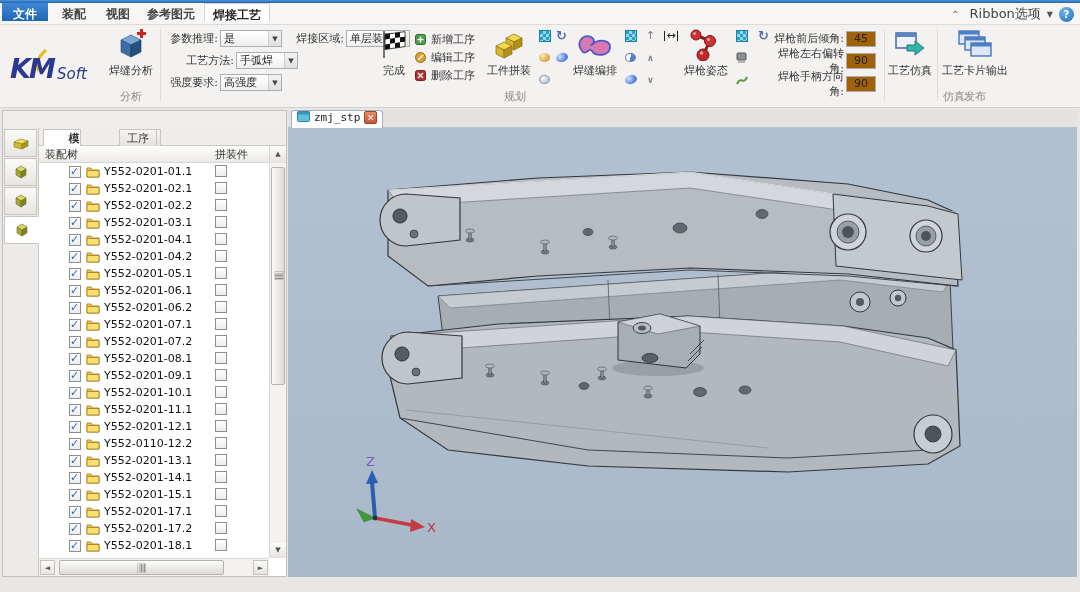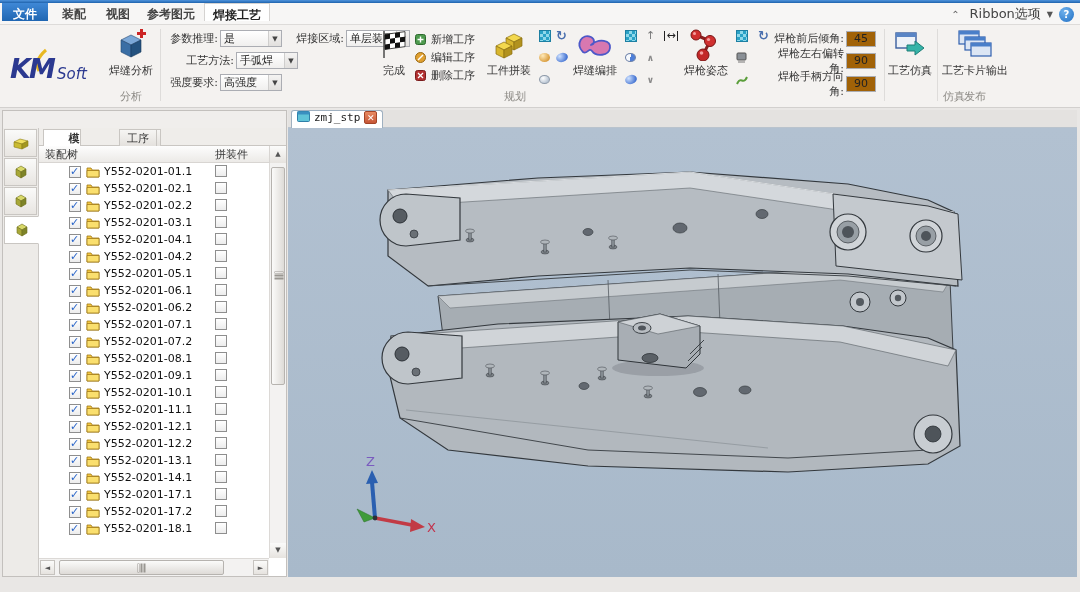--- a/index.html
+++ b/index.html
@@ -556,39 +556,48 @@
               </svg></span>
             <span class="tlabel">Y552-0201-12.1</span>
             <span class="cb right"></span>
           </div>
           <div class="trow">
             <span class="cb checked"></span>
             <span class="folder"><svg width="14" height="12" viewBox="0 0 14 12">
                 <path d="M1,2 L5,2 L6.3,4 L13,4 L13,11 L1,11 Z" fill="#f5c842" stroke="#a07818" stroke-width="0.8"></path>
                 <path d="M1,4.5 L13,4.5 L13,11 L1,11 Z" fill="#fadf6e" stroke="#a07818" stroke-width="0.8"></path>
               </svg></span>
-            <span class="tlabel">Y552-0201-12.2</span>
+            <span class="tlabel">Y552-0110-12.2</span>
             <span class="cb right"></span>
           </div>
           <div class="trow">
             <span class="cb checked"></span>
             <span class="folder"><svg width="14" height="12" viewBox="0 0 14 12">
                 <path d="M1,2 L5,2 L6.3,4 L13,4 L13,11 L1,11 Z" fill="#f5c842" stroke="#a07818" stroke-width="0.8"></path>
                 <path d="M1,4.5 L13,4.5 L13,11 L1,11 Z" fill="#fadf6e" stroke="#a07818" stroke-width="0.8"></path>
               </svg></span>
             <span class="tlabel">Y552-0201-13.1</span>
             <span class="cb right"></span>
           </div>
           <div class="trow">
             <span class="cb checked"></span>
             <span class="folder"><svg width="14" height="12" viewBox="0 0 14 12">
                 <path d="M1,2 L5,2 L6.3,4 L13,4 L13,11 L1,11 Z" fill="#f5c842" stroke="#a07818" stroke-width="0.8"></path>
                 <path d="M1,4.5 L13,4.5 L13,11 L1,11 Z" fill="#fadf6e" stroke="#a07818" stroke-width="0.8"></path>
               </svg></span>
             <span class="tlabel">Y552-0201-14.1</span>
+            <span class="cb right"></span>
+          </div>
+          <div class="trow">
+            <span class="cb checked"></span>
+            <span class="folder"><svg width="14" height="12" viewBox="0 0 14 12">
+                <path d="M1,2 L5,2 L6.3,4 L13,4 L13,11 L1,11 Z" fill="#f5c842" stroke="#a07818" stroke-width="0.8"></path>
+                <path d="M1,4.5 L13,4.5 L13,11 L1,11 Z" fill="#fadf6e" stroke="#a07818" stroke-width="0.8"></path>
+              </svg></span>
+            <span class="tlabel">Y552-0201-15.1</span>
             <span class="cb right"></span>
           </div>
           <div class="trow">
             <span class="cb checked"></span>
             <span class="folder"><svg width="14" height="12" viewBox="0 0 14 12">
                 <path d="M1,2 L5,2 L6.3,4 L13,4 L13,11 L1,11 Z" fill="#f5c842" stroke="#a07818" stroke-width="0.8"></path>
                 <path d="M1,4.5 L13,4.5 L13,11 L1,11 Z" fill="#fadf6e" stroke="#a07818" stroke-width="0.8"></path>
               </svg></span>
             <span class="tlabel">Y552-0201-17.1</span>
             <span class="cb right"></span>

